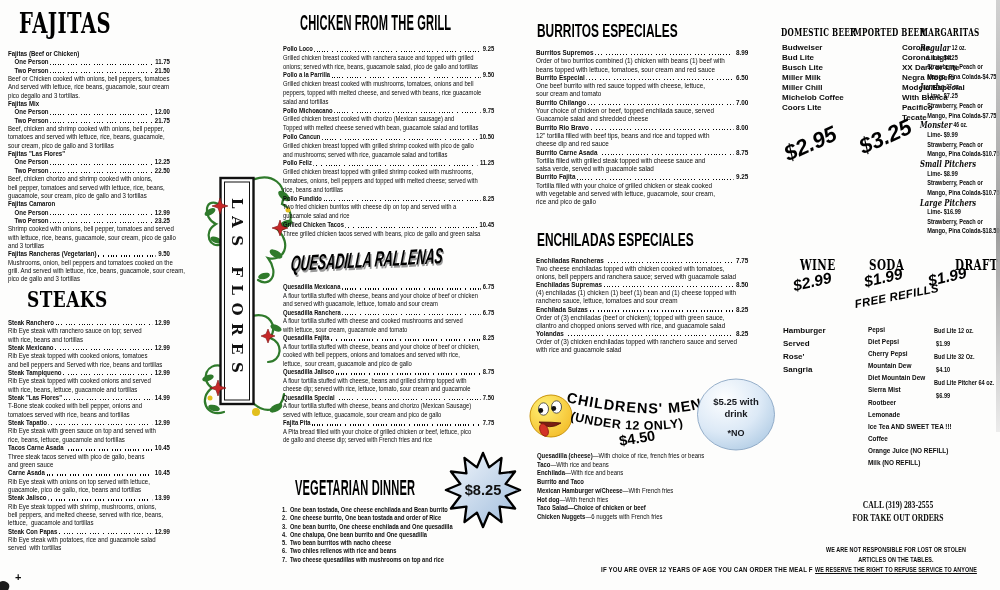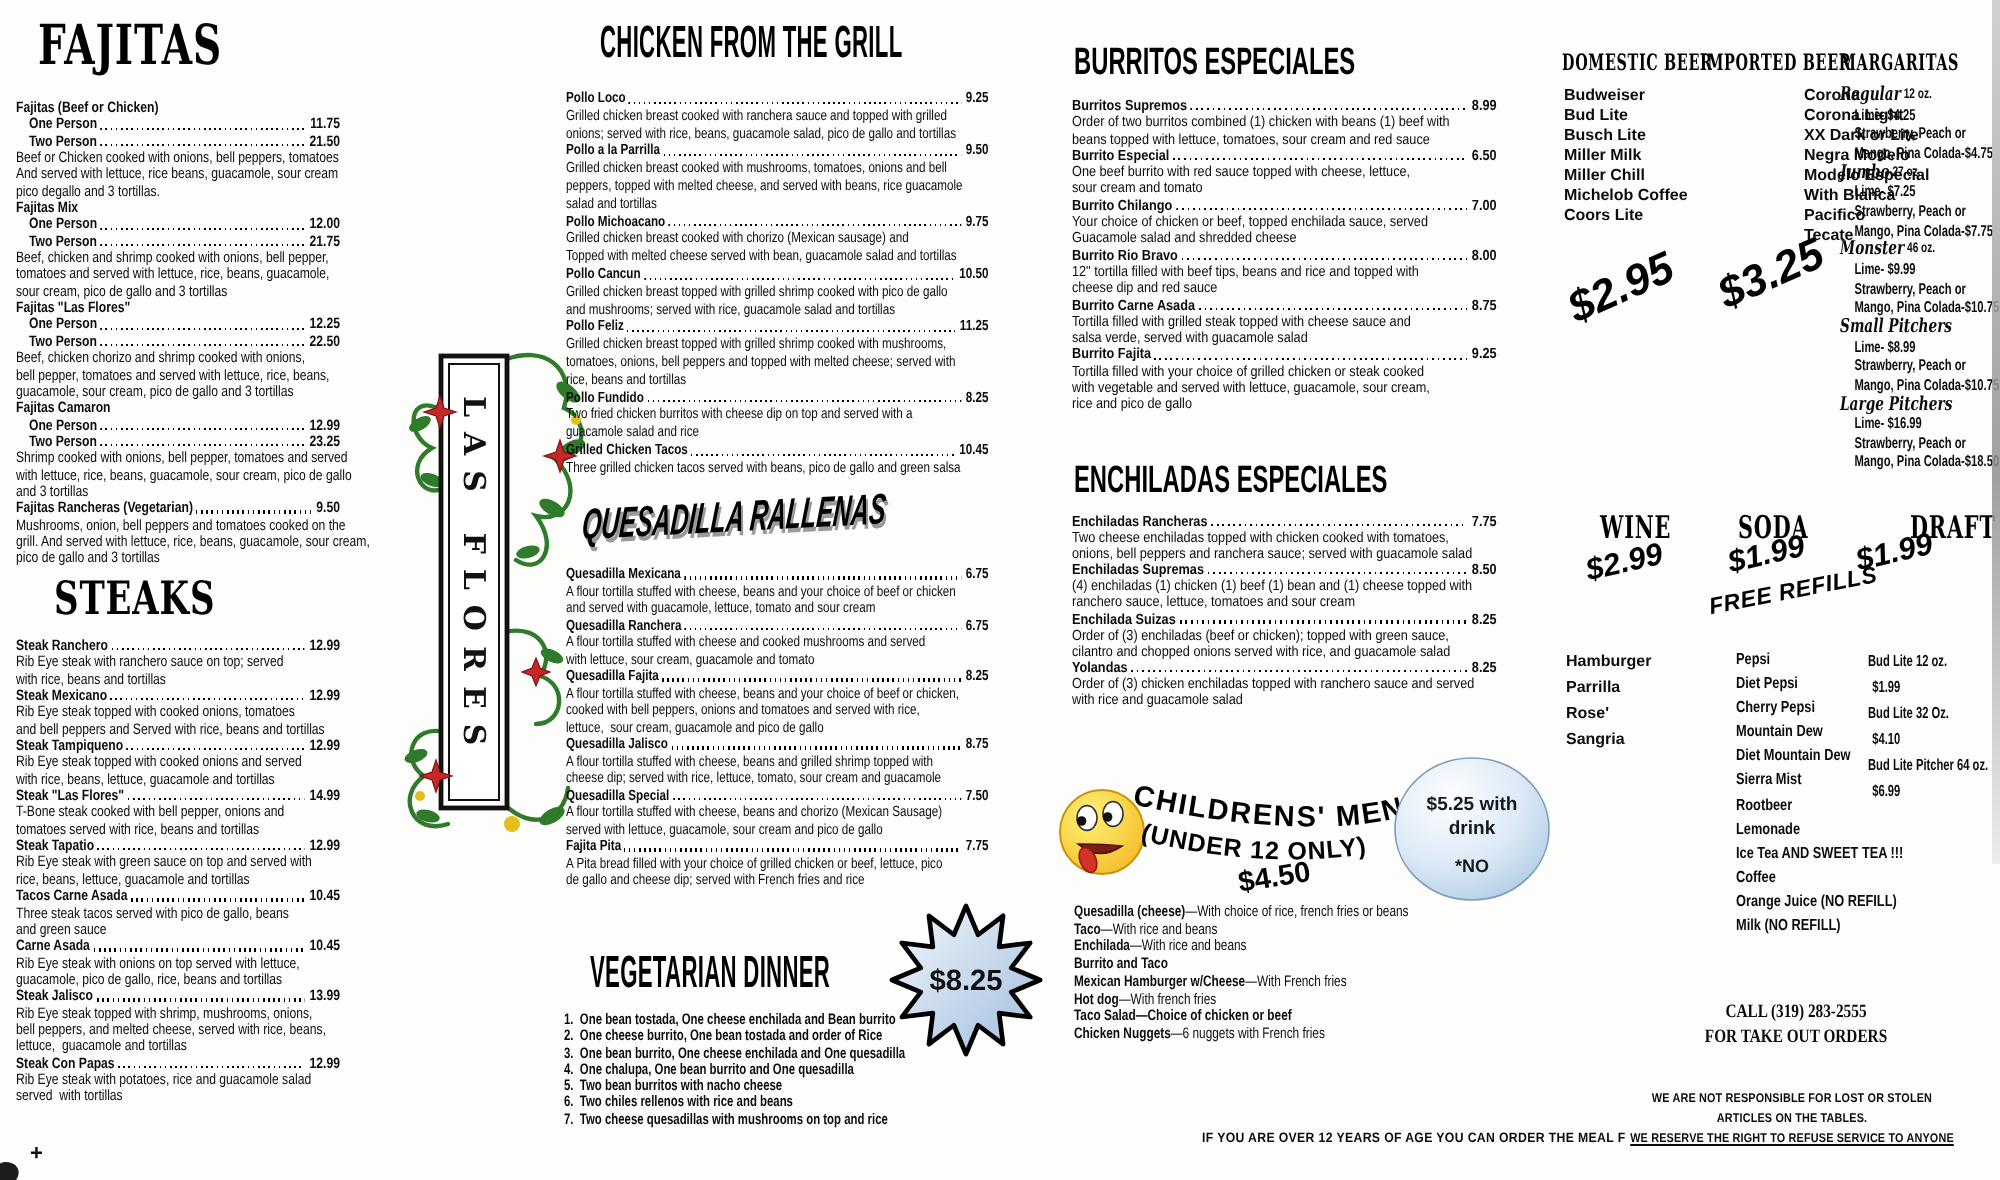--- a/index.html
+++ b/index.html
@@ -880,21 +880,21 @@
 <div class="rot-price rp-med" style="left:793px;top:273px;">$2.99</div>
 <div class="rot-price rp-med" style="left:864px;top:269px;">$1.99</div>
 <div class="rot-price rp-refill" style="left:854px;top:290px;">FREE REFILLS</div>
 <div class="rot-price rp-med" style="left:928px;top:268px;">$1.99</div>
 
 <div class="menu-list wine-l" style="left:783px;top:324px;">
     <div class="row">
       <span class="t">Hamburger</span>
     </div>
     <div class="row">
-      <span class="t">Parrilla</span>
+      <span class="t">Served</span>
     </div>
     <div class="row">
       <span class="t">Rose'</span>
     </div>
     <div class="row">
       <span class="t">Sangria</span>
     </div>
   </div>
 <div class="menu-list soda-l" style="left:868px;top:324px;">
     <div class="row">

